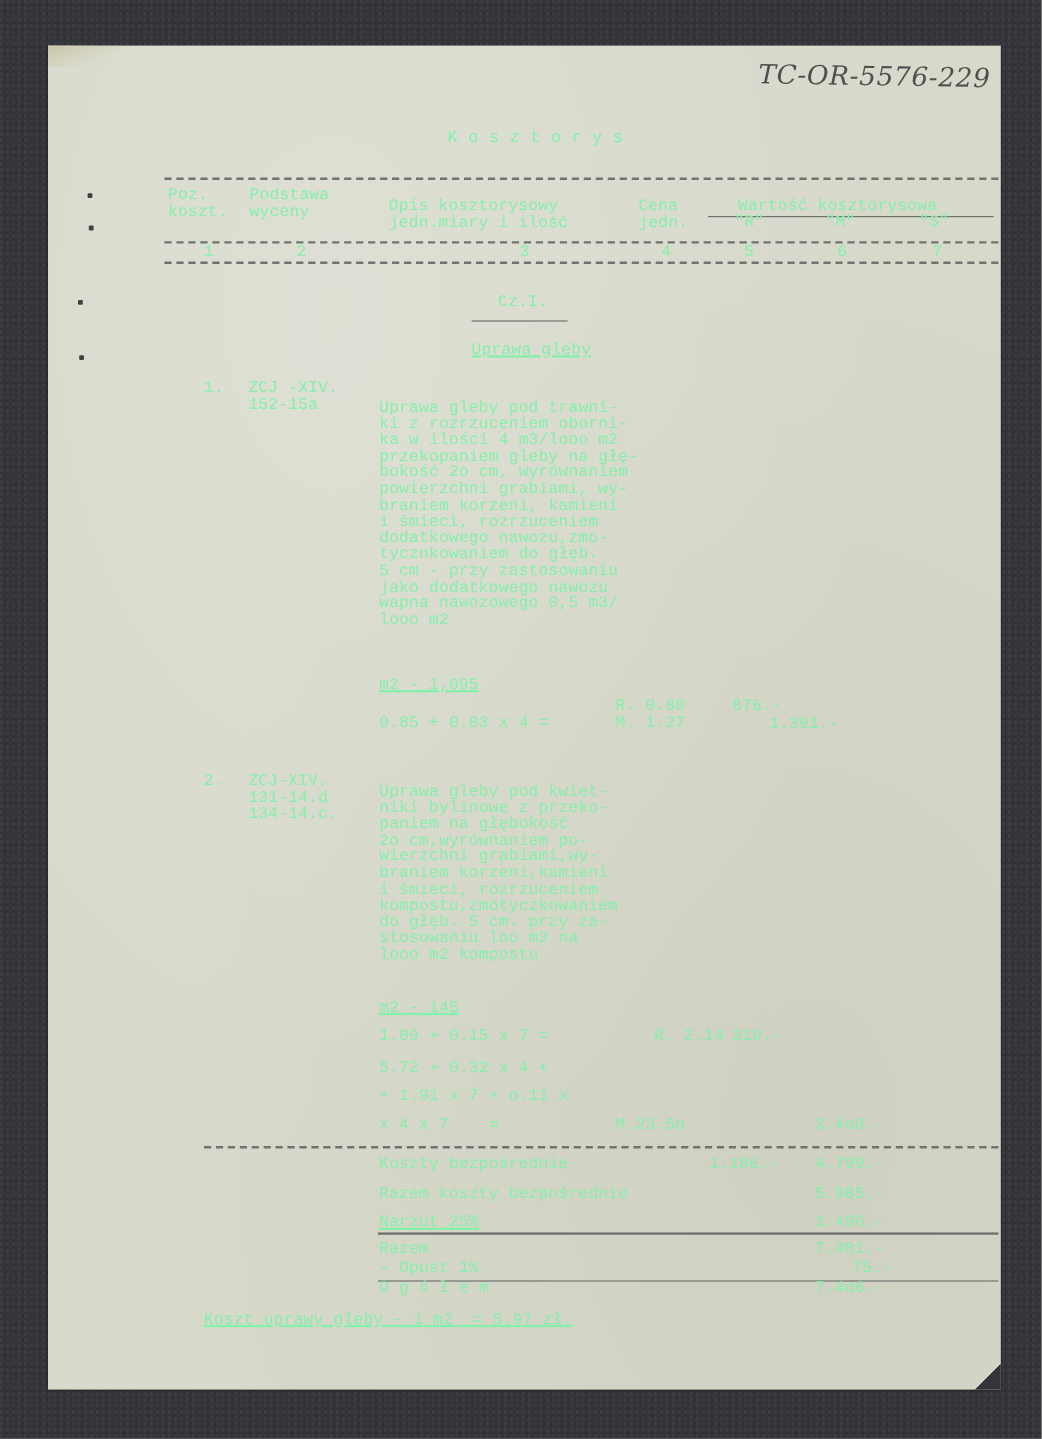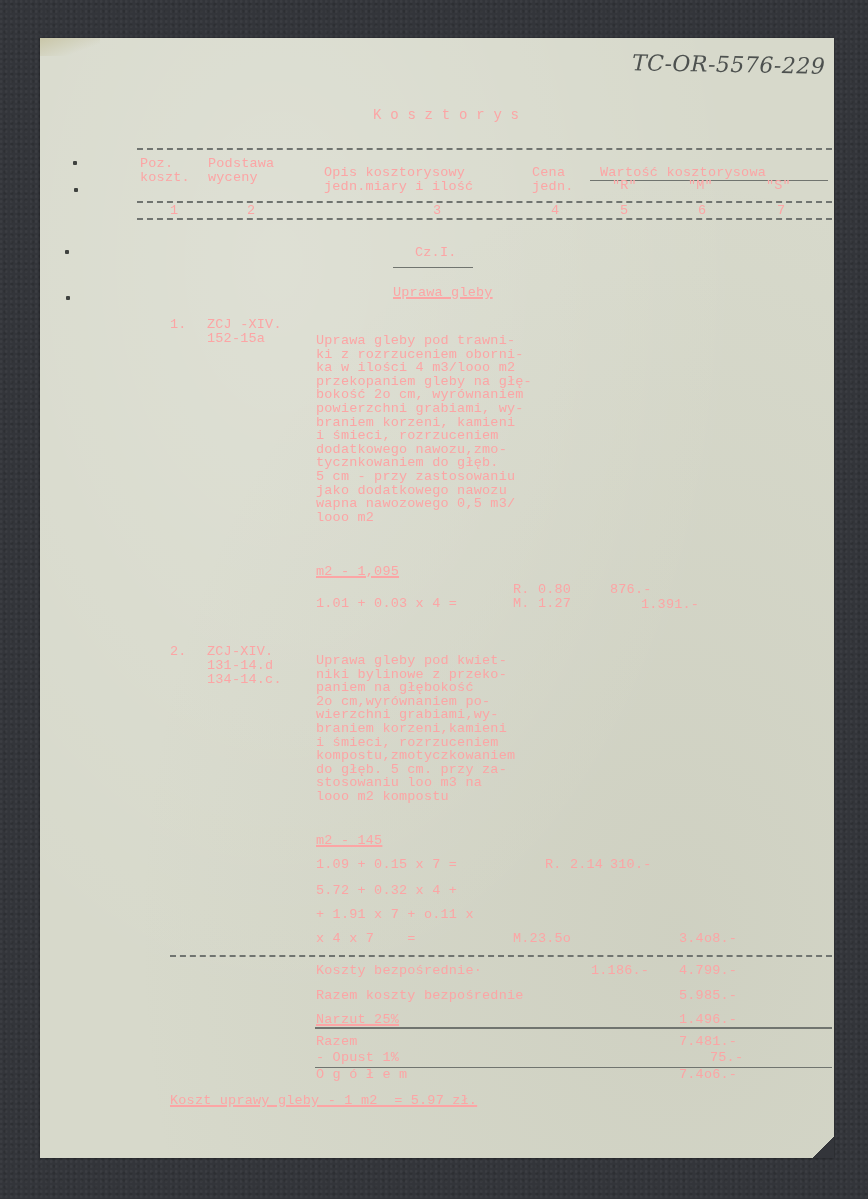--- a/index.html
+++ b/index.html
@@ -22,21 +22,21 @@
     box-shadow: 0 0 2px rgba(0,0,0,0.4);
   }
   .fold-tl {
     position:absolute; left:40px; top:38px; width:60px; height:18px;
     background:linear-gradient(160deg, #c9c6a8 0%, transparent 70%);
   }
   .fold-br {
     position:absolute; left:812px; top:1137px; width:22px; height:21px;
     background:linear-gradient(135deg, transparent 50%, #33353a 50%);
   }
-  .t { position:absolute; white-space:pre; font-size:13.5px; line-height:14px; color:#fca5a5; letter-spacing:0.2px; }
+  .t { position:absolute; white-space:pre; font-size:13.5px; line-height:14px; color:#86efac; letter-spacing:0.2px; }
   .ul { text-decoration:underline; text-decoration-thickness:1.5px; }
   .dash {
     position:absolute; height:0; border-top:2px dashed #707470;
   }
   .solid { position:absolute; height:0; border-top:1.5px solid #70746f; }
   .hand {
     position:absolute; font-family:"DejaVu Serif", serif; font-style:italic;
     font-size:22px; color:#4d514f; letter-spacing:0.5px; transform:rotate(1deg);
   }
   .desc { line-height:13.6px; }
@@ -63,21 +63,21 @@
 <div class="dash" style="left:137px;top:218px;width:695px;"></div>
 
 <div class="t" style="left:140px;top:157px;">Poz.
 koszt.</div>
 <div class="t" style="left:208px;top:157px;">Podstawa
 wyceny</div>
 <div class="t" style="left:324px;top:166px;">Opis kosztorysowy
 jedn.miary i ilość</div>
 <div class="t" style="left:532px;top:166px;">Cena
 jedn.</div>
-<div class="t" style="left:600px;top:166px;">Wartość kosztorysowa</div>
+<div class="t" style="left:615px;top:166px;">Wartość kosztorysowa</div>
 <div class="solid" style="left:590px;top:180px;width:238px;"></div>
 <div class="t" style="left:612px;top:179px;">"R"</div>
 <div class="t" style="left:688px;top:179px;">"M"</div>
 <div class="t" style="left:766px;top:179px;">"S"</div>
 
 <div class="t" style="left:170px;top:204px;">1</div>
 <div class="t" style="left:247px;top:204px;">2</div>
 <div class="t" style="left:433px;top:204px;">3</div>
 <div class="t" style="left:551px;top:204px;">4</div>
 <div class="t" style="left:620px;top:204px;">5</div>
@@ -99,21 +99,21 @@
 powierzchni grabiami, wy-
 braniem korzeni, kamieni
 i śmieci, rozrzuceniem
 dodatkowego nawozu,zmo-
 tycznkowaniem do głęb.
 5 cm - przy zastosowaniu
 jako dodatkowego nawozu
 wapna nawozowego 0,5 m3/
 looo m2</div>
 <div class="t ul" style="left:316px;top:565px;">m2 - 1,095</div>
-<div class="t" style="left:316px;top:597px;">1.01 + 0.03 x 4 =</div>
+<div class="t" style="left:316px;top:597px;">0.85 + 0.03 x 4 =</div>
 <div class="t" style="left:513px;top:583px;">R. 0.80</div>
 <div class="t" style="left:513px;top:597px;">M. 1.27</div>
 <div class="t" style="left:610px;top:583px;">876.-</div>
 <div class="t" style="left:641px;top:598px;">1.391.-</div>
 
 <div class="t" style="left:170px;top:645px;">2.</div>
 <div class="t" style="left:207px;top:645px;">ZCJ-XIV.
 131-14.d
 134-14.c.</div>
 <div class="t desc" style="left:316px;top:654px;">Uprawa gleby pod kwiet-

